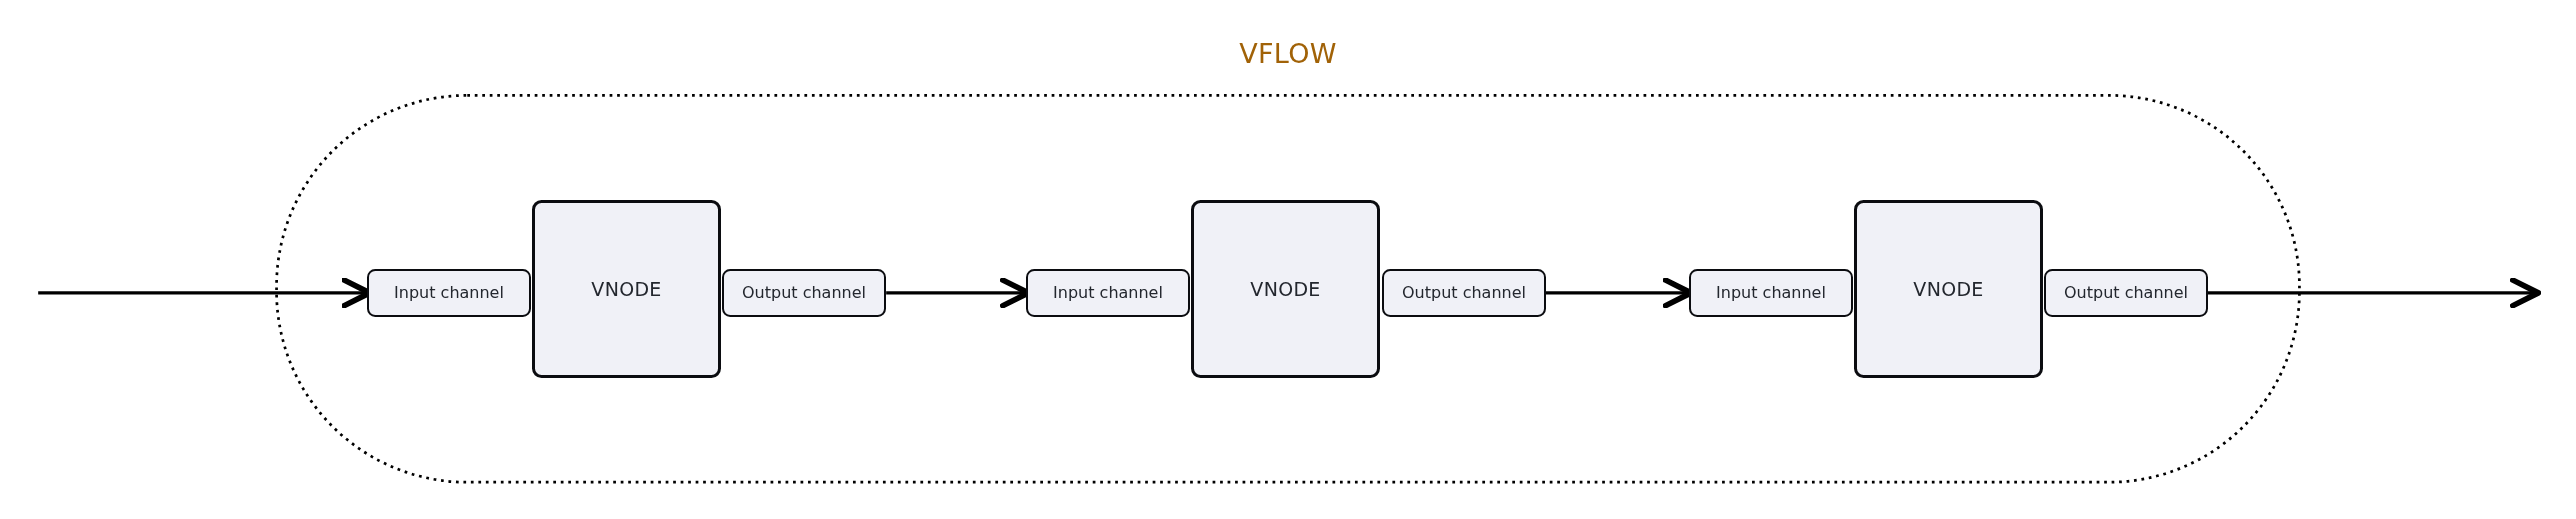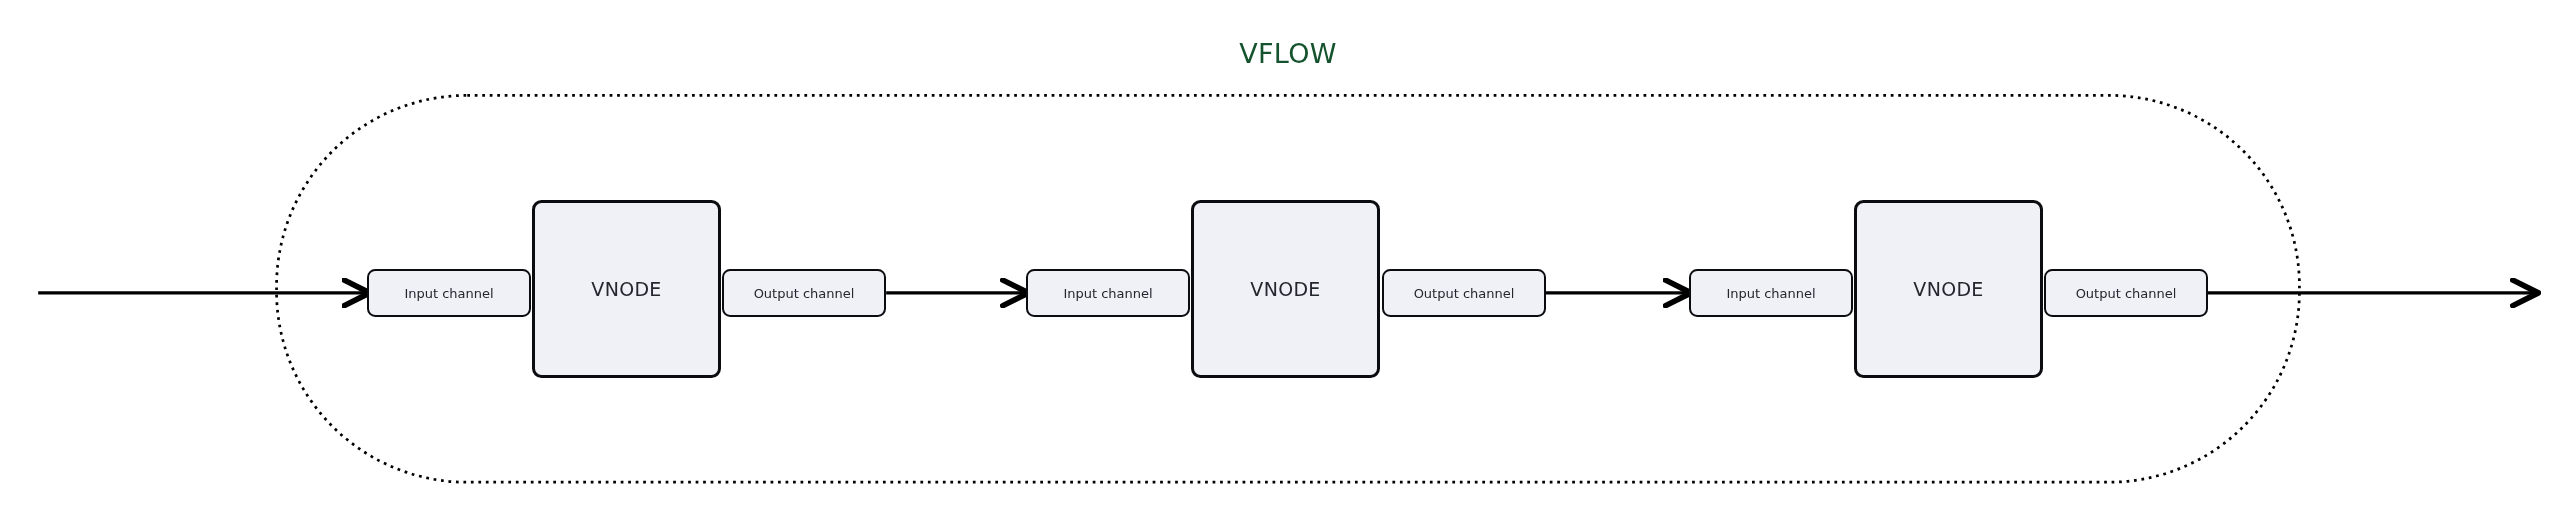--- a/index.html
+++ b/index.html
@@ -7,35 +7,35 @@
   body{
     width:2576px;height:519px;position:relative;overflow:hidden;
     font-family:"DejaVu Sans","Liberation Sans",sans-serif;
     color:#23272e;
   }
   #canvas{position:absolute;inset:0;width:2576px;height:519px;}
   #svg-layer{position:absolute;left:0;top:0;width:2576px;height:519px;}
 
   .diagram-title{
     position:absolute;left:0;top:40px;width:2576px;text-align:center;
-    font-size:27px;font-weight:400;letter-spacing:0.3px;color:#14532d;
+    font-size:27px;font-weight:400;letter-spacing:0.3px;color:#a16207;
     line-height:1;
   }
 
   .node-group{position:absolute;top:0;height:519px;}
 
   .channel-pill{
     position:absolute;
     box-sizing:border-box;
     width:164px;height:48px;
     background:#f0f1f7;
     border:2.7px solid #0b0c10;
     border-radius:8.2px;
     display:flex;align-items:center;justify-content:center;
-    font-size:13px;line-height:1;color:#23272e;
+    font-size:16px;line-height:1;color:#23272e;
     white-space:nowrap;
     z-index:3;
   }
   .vnode-box{
     position:absolute;
     box-sizing:border-box;
     width:189px;height:178px;
     background:#f0f1f7;
     border:3.4px solid #0b0c10;
     border-radius:9.5px;

